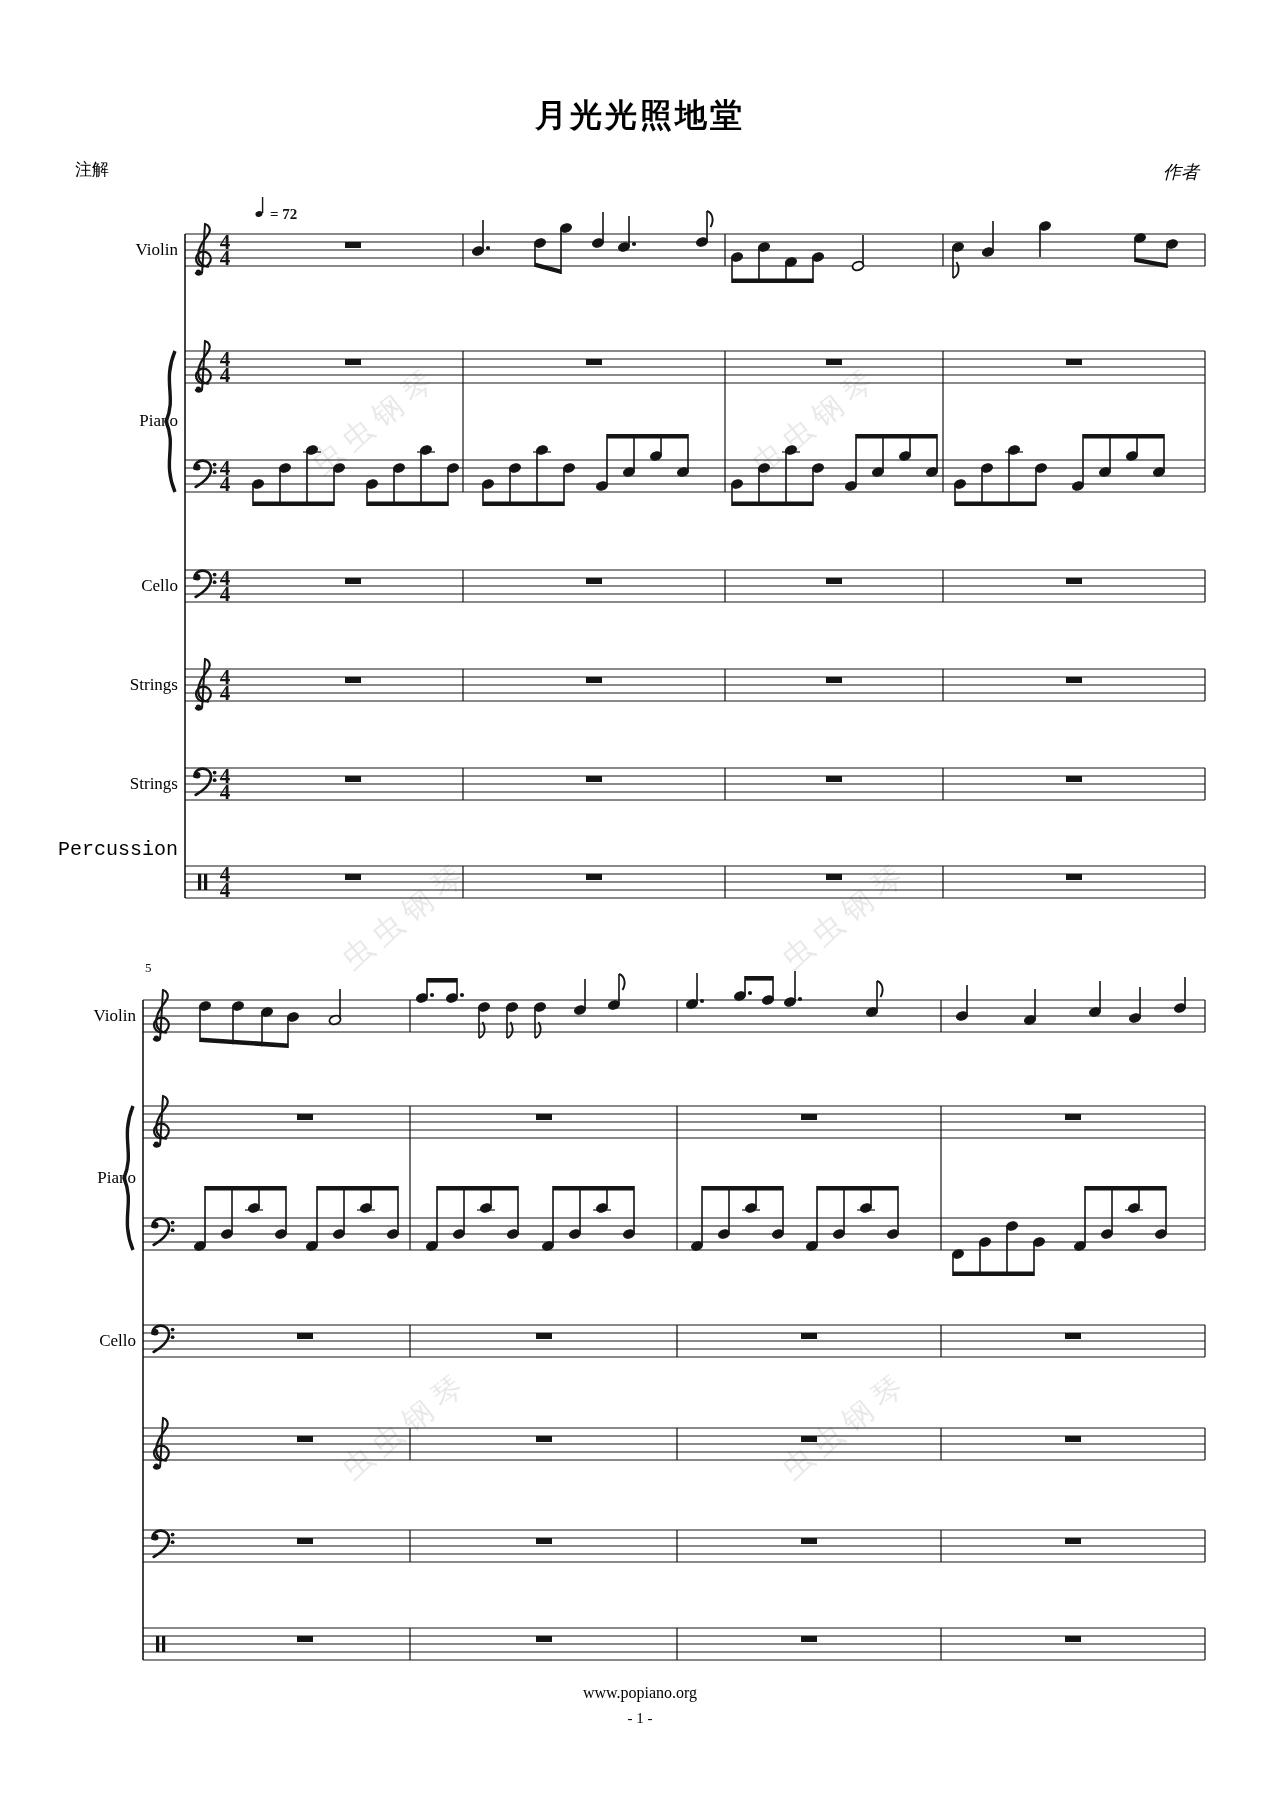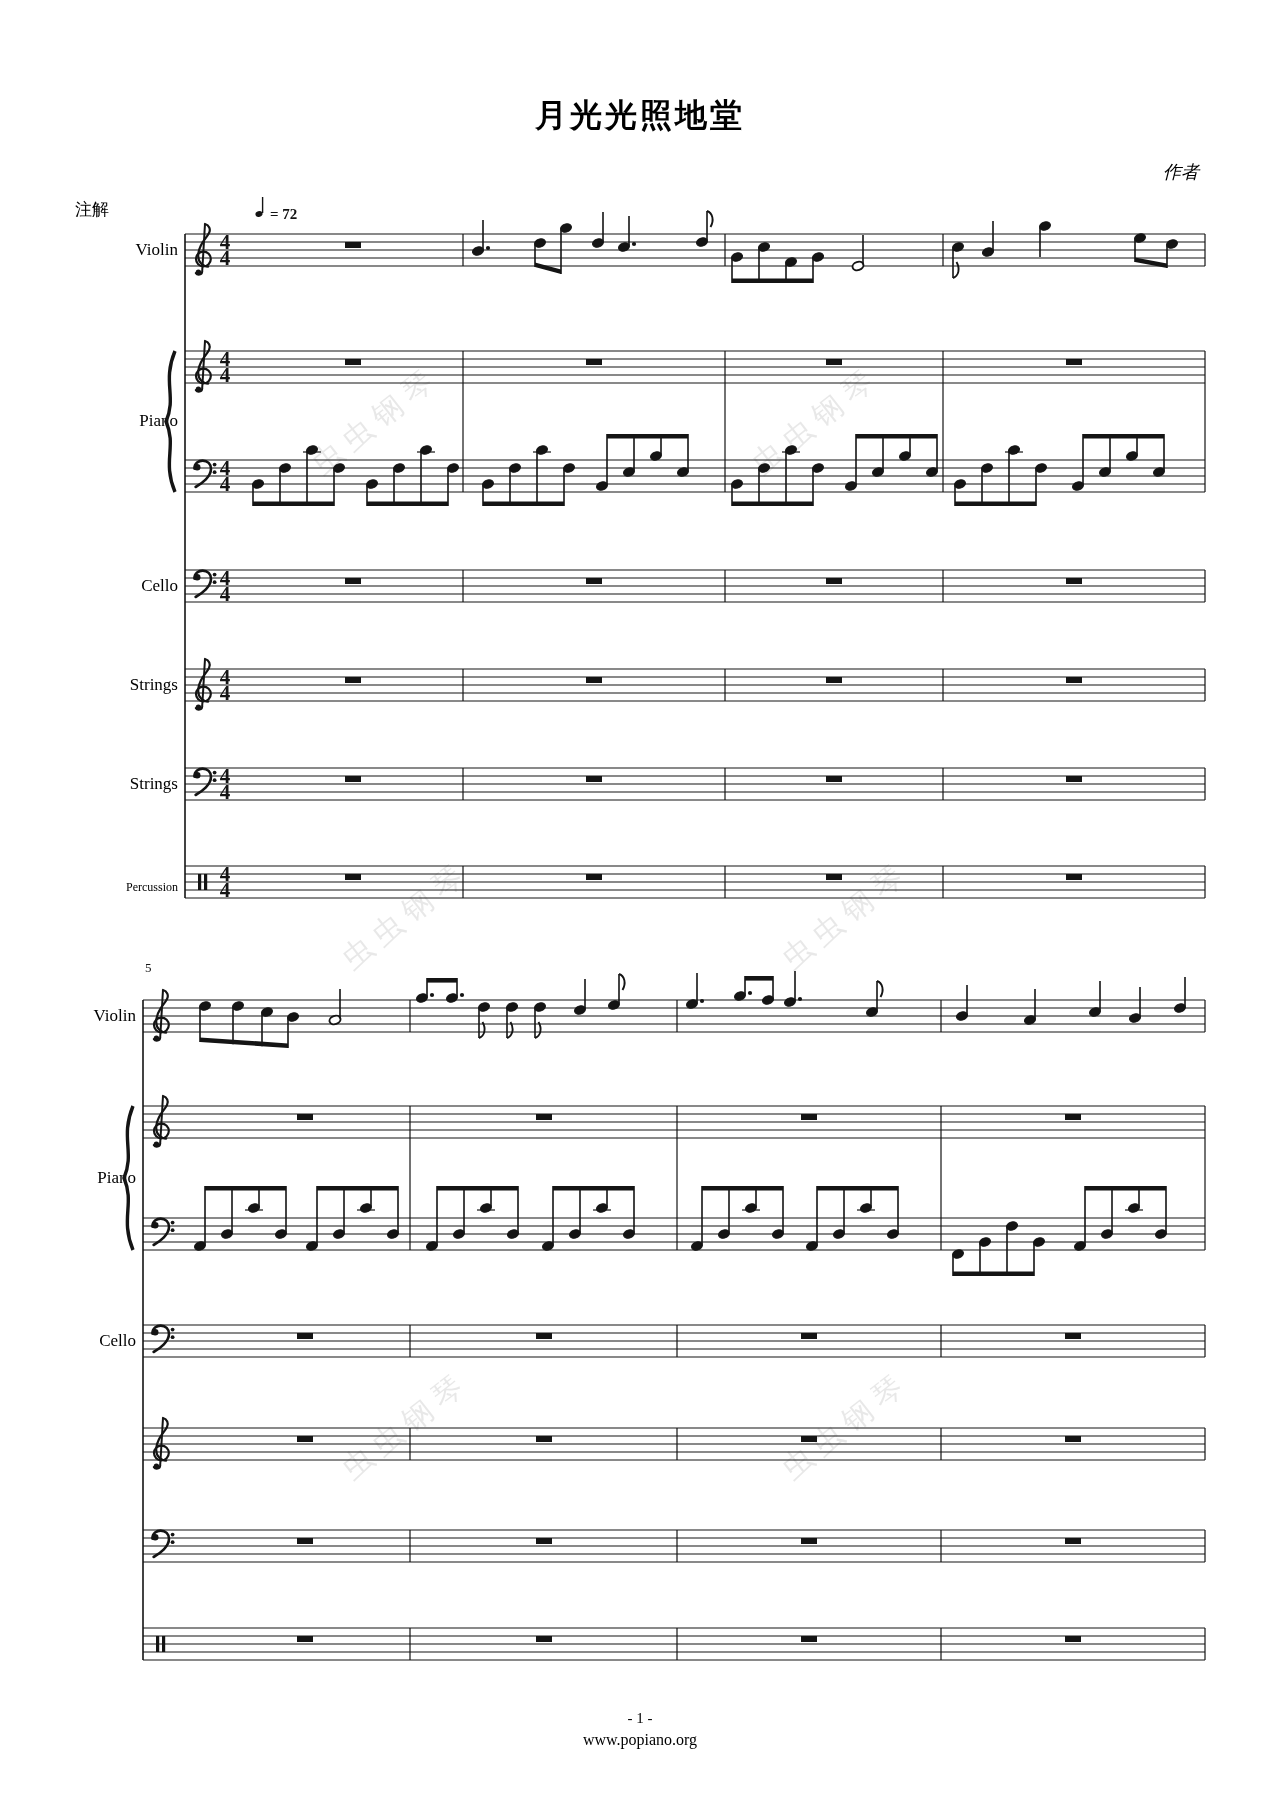--- a/index.html
+++ b/index.html
@@ -1,24 +1,24 @@
 <!DOCTYPE html>
 <html><head>
 <meta charset="utf-8">
 <style>
   html,body{margin:0;padding:0;background:#ffffff;}
   body{width:1280px;height:1811px;position:relative;overflow:hidden;
        font-family:"Liberation Serif","DejaVu Serif",serif;color:#000;}
   .abs{position:absolute;}
   #title{top:74px;left:0;width:1280px;text-align:center;font-size:32px;font-weight:bold;letter-spacing:3px;margin-top:20px;}
-  #annotation{top:158px;left:75px;font-size:17px;margin-top:40px;}
+  #annotation{top:158px;left:75px;font-size:17px;}
   #author{top:160px;left:1163px;font-size:18px;font-style:italic;}
   .ilabel{font-size:17px;text-align:right;width:138px;left:40px;}
   .ilabel2{font-size:17px;text-align:right;width:96px;left:40px;}
-  #footer-url{top:1684px;left:0;width:1280px;text-align:center;font-size:16px;margin-top:47px;}
+  #footer-url{top:1684px;left:0;width:1280px;text-align:center;font-size:16px;}
   #footer-page{top:1710px;left:0;width:1280px;text-align:center;font-size:15px;}
   .wm{font-size:30px;letter-spacing:8px;color:rgba(110,110,110,0.16);
       transform:rotate(-38deg);white-space:nowrap;pointer-events:none;}
   #score{position:absolute;top:0;left:0;}
 </style>
 </head>
 <body>
 
 <div class="abs" id="title">月光光照地堂</div>
 <div class="abs" id="annotation">注解</div>
@@ -29,21 +29,21 @@
 <div class="abs wm" style="top:895px;left:330px;">虫虫钢琴</div>
 <div class="abs wm" style="top:895px;left:770px;">虫虫钢琴</div>
 <div class="abs wm" style="top:1405px;left:330px;">虫虫钢琴</div>
 <div class="abs wm" style="top:1405px;left:770px;">虫虫钢琴</div>
 
 <div class="abs ilabel" style="top:240px;">Violin</div>
 <div class="abs ilabel" style="top:411px;">Piano</div>
 <div class="abs ilabel" style="top:576px;">Cello</div>
 <div class="abs ilabel" style="top:675px;">Strings</div>
 <div class="abs ilabel" style="top:774px;">Strings</div>
-<div class="abs ilabel" style="top:880px;font-size:12px;">Percussion</div>
+<div class="abs ilabel" style="top:838px;font-size:20px;font-family:Liberation Mono, monospace;">Percussion</div>
 <div class="abs ilabel2" style="top:1006px;">Violin</div>
 <div class="abs ilabel2" style="top:1168px;">Piano</div>
 <div class="abs ilabel2" style="top:1331px;">Cello</div>
 
 <div class="abs" id="footer-url">www.popiano.org</div>
 <div class="abs" id="footer-page">- 1 -</div>
 
 <svg id="score" width="1280" height="1811" viewBox="0 0 1280 1811" xmlns="http://www.w3.org/2000/svg">
     <g>
       <g>

